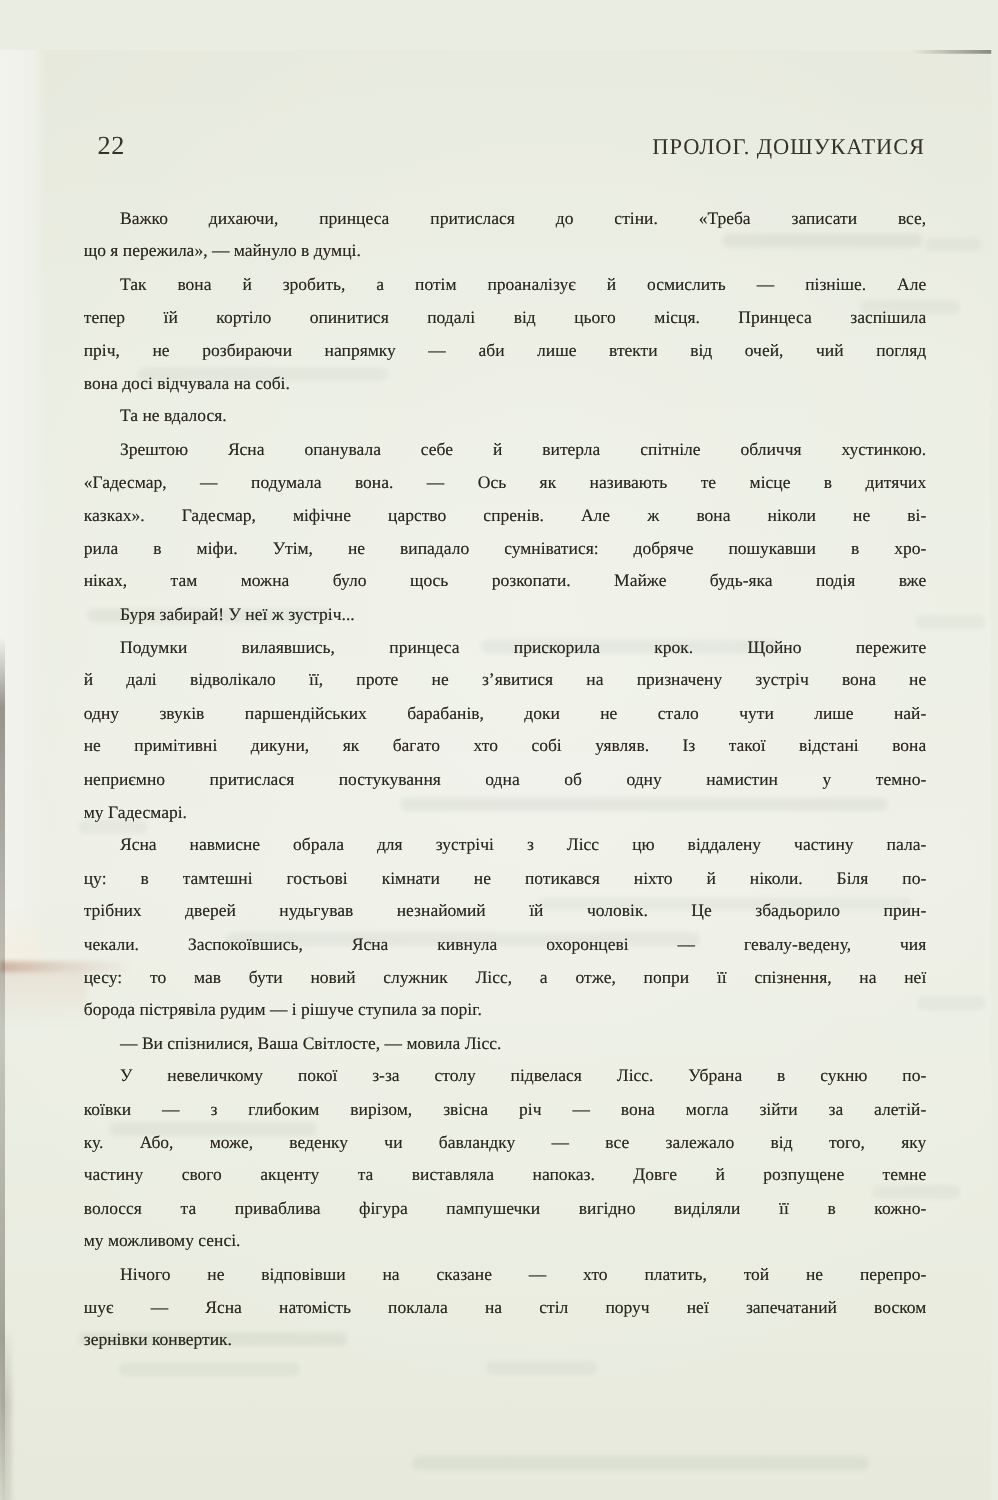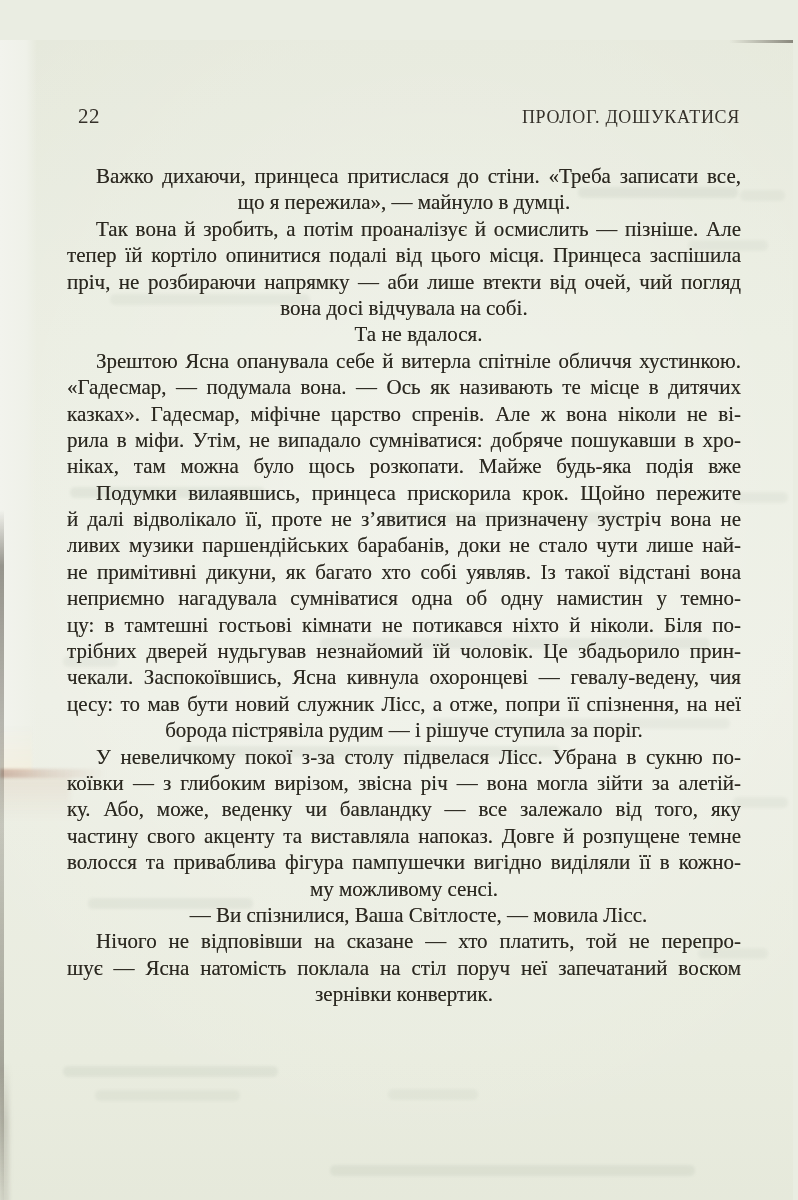--- a/index.html
+++ b/index.html
@@ -62,31 +62,31 @@
     position:absolute; left:78px; top:64px; width:662px;
     display:flex; justify-content:space-between; align-items:baseline;
     color:var(--header-ink);
   }
   .pagenum { font-size:21px; letter-spacing:0.5px; }
   .runhead { font-size:18px; letter-spacing:0.7px; }
 
   
   .text-block {
     position:absolute; left:67px; top:123px; width:674px;
-    color:var(--ink); font-size:21px; z-index:3;
+    color:var(--ink); font-size:14px; z-index:3;
     text-rendering:optimizeLegibility;
   }
   .para { display:block; }
   .line {
     height:26.4px; line-height:26.4px; overflow:hidden;
     text-align:justify; white-space:normal;
     text-shadow:0 0 0.4px rgba(43,40,32,0.55);
   }
   .line::after { content:""; display:inline-block; width:100%; height:0; }
-  .line.last { text-align:center; }
+  .line.last { text-align:left; }
   .line.last::after { content:none; }
   .line.first { text-indent:29px; }
 
   
   .ghost {
     position:absolute; height:11px; border-radius:5px;
     background:#7f8e7c; filter:blur(1.6px); z-index:1;
   }
 </style>
 </head>
@@ -122,45 +122,50 @@
         <div class="line first last">Та не вдалося.</div>
       </div>
       <div class="para">
         <div class="line first">Зрештою Ясна опанувала себе й витерла спітніле обличчя хустинкою.</div>
         <div class="line">«Гадесмар, — подумала вона. — Ось як називають те місце в дитячих</div>
         <div class="line">казках». Гадесмар, міфічне царство спренів. Але ж вона ніколи не ві-</div>
         <div class="line">рила в міфи. Утім, не випадало сумніватися: добряче пошукавши в хро-</div>
         <div class="line">ніках, там можна було щось розкопати. Майже будь-яка подія вже</div>
       </div>
       <div class="para">
+        <div class="line first last">Буря забирай! У неї ж зустріч...</div>
+      </div>
+      <div class="para">
         <div class="line first">Подумки вилаявшись, принцеса прискорила крок. Щойно пережите</div>
         <div class="line">й далі відволікало її, проте не з’явитися на призначену зустріч вона не</div>
-        <div class="line">ливих музики паршендійських барабанів, доки не стало чути лише най-</div>
+        <div class="line">одну звуків паршендійських барабанів, доки не стало чути лише най-</div>
       </div>
       <div class="para">
         <div class="line">не примітивні дикуни, як багато хто собі уявляв. Із такої відстані вона</div>
-        <div class="line">неприємно нагадувала сумніватися одна об одну намистин у темно-</div>
+        <div class="line">неприємно притислася постукування одна об одну намистин у темно-</div>
+        <div class="line last">му Гадесмарі.</div>
       </div>
       <div class="para">
+        <div class="line first">Ясна навмисне обрала для зустрічі з Лісс цю віддалену частину пала-</div>
         <div class="line">цу: в тамтешні гостьові кімнати не потикався ніхто й ніколи. Біля по-</div>
         <div class="line">трібних дверей нудьгував незнайомий їй чоловік. Це збадьорило прин-</div>
         <div class="line">чекали. Заспокоївшись, Ясна кивнула охоронцеві — гевалу-ведену, чия</div>
         <div class="line">цесу: то мав бути новий служник Лісс, а отже, попри її спізнення, на неї</div>
         <div class="line last">борода пістрявіла рудим — і рішуче ступила за поріг.</div>
+      </div>
+      <div class="para">
+        <div class="line first last">— Ви спізнилися, Ваша Світлосте, — мовила Лісс.</div>
       </div>
       <div class="para">
         <div class="line first">У невеличкому покої з-за столу підвелася Лісс. Убрана в сукню по-</div>
         <div class="line">коївки — з глибоким вирізом, звісна річ — вона могла зійти за алетій-</div>
         <div class="line">ку. Або, може, веденку чи бавландку — все залежало від того, яку</div>
         <div class="line">частину свого акценту та виставляла напоказ. Довге й розпущене темне</div>
         <div class="line">волосся та приваблива фігура пампушечки вигідно виділяли її в кожно-</div>
         <div class="line last">му можливому сенсі.</div>
-      </div>
-      <div class="para">
-        <div class="line first last">— Ви спізнилися, Ваша Світлосте, — мовила Лісс.</div>
       </div>
       <div class="para">
         <div class="line first">Нічого не відповівши на сказане — хто платить, той не перепро-</div>
         <div class="line">шує — Ясна натомість поклала на стіл поруч неї запечатаний воском</div>
         <div class="line last">зернівки конвертик.</div>
       </div>
     </div>
 <div class="ghost" style="left: 578px; top: 147px; width: 160px; opacity: 0.1;"></div>
     <div class="ghost" style="left: 110px; top: 254px; width: 200px; opacity: 0.08;"></div>
     <div class="ghost" style="left: 688px; top: 200px; width: 80px; opacity: 0.07;"></div>

